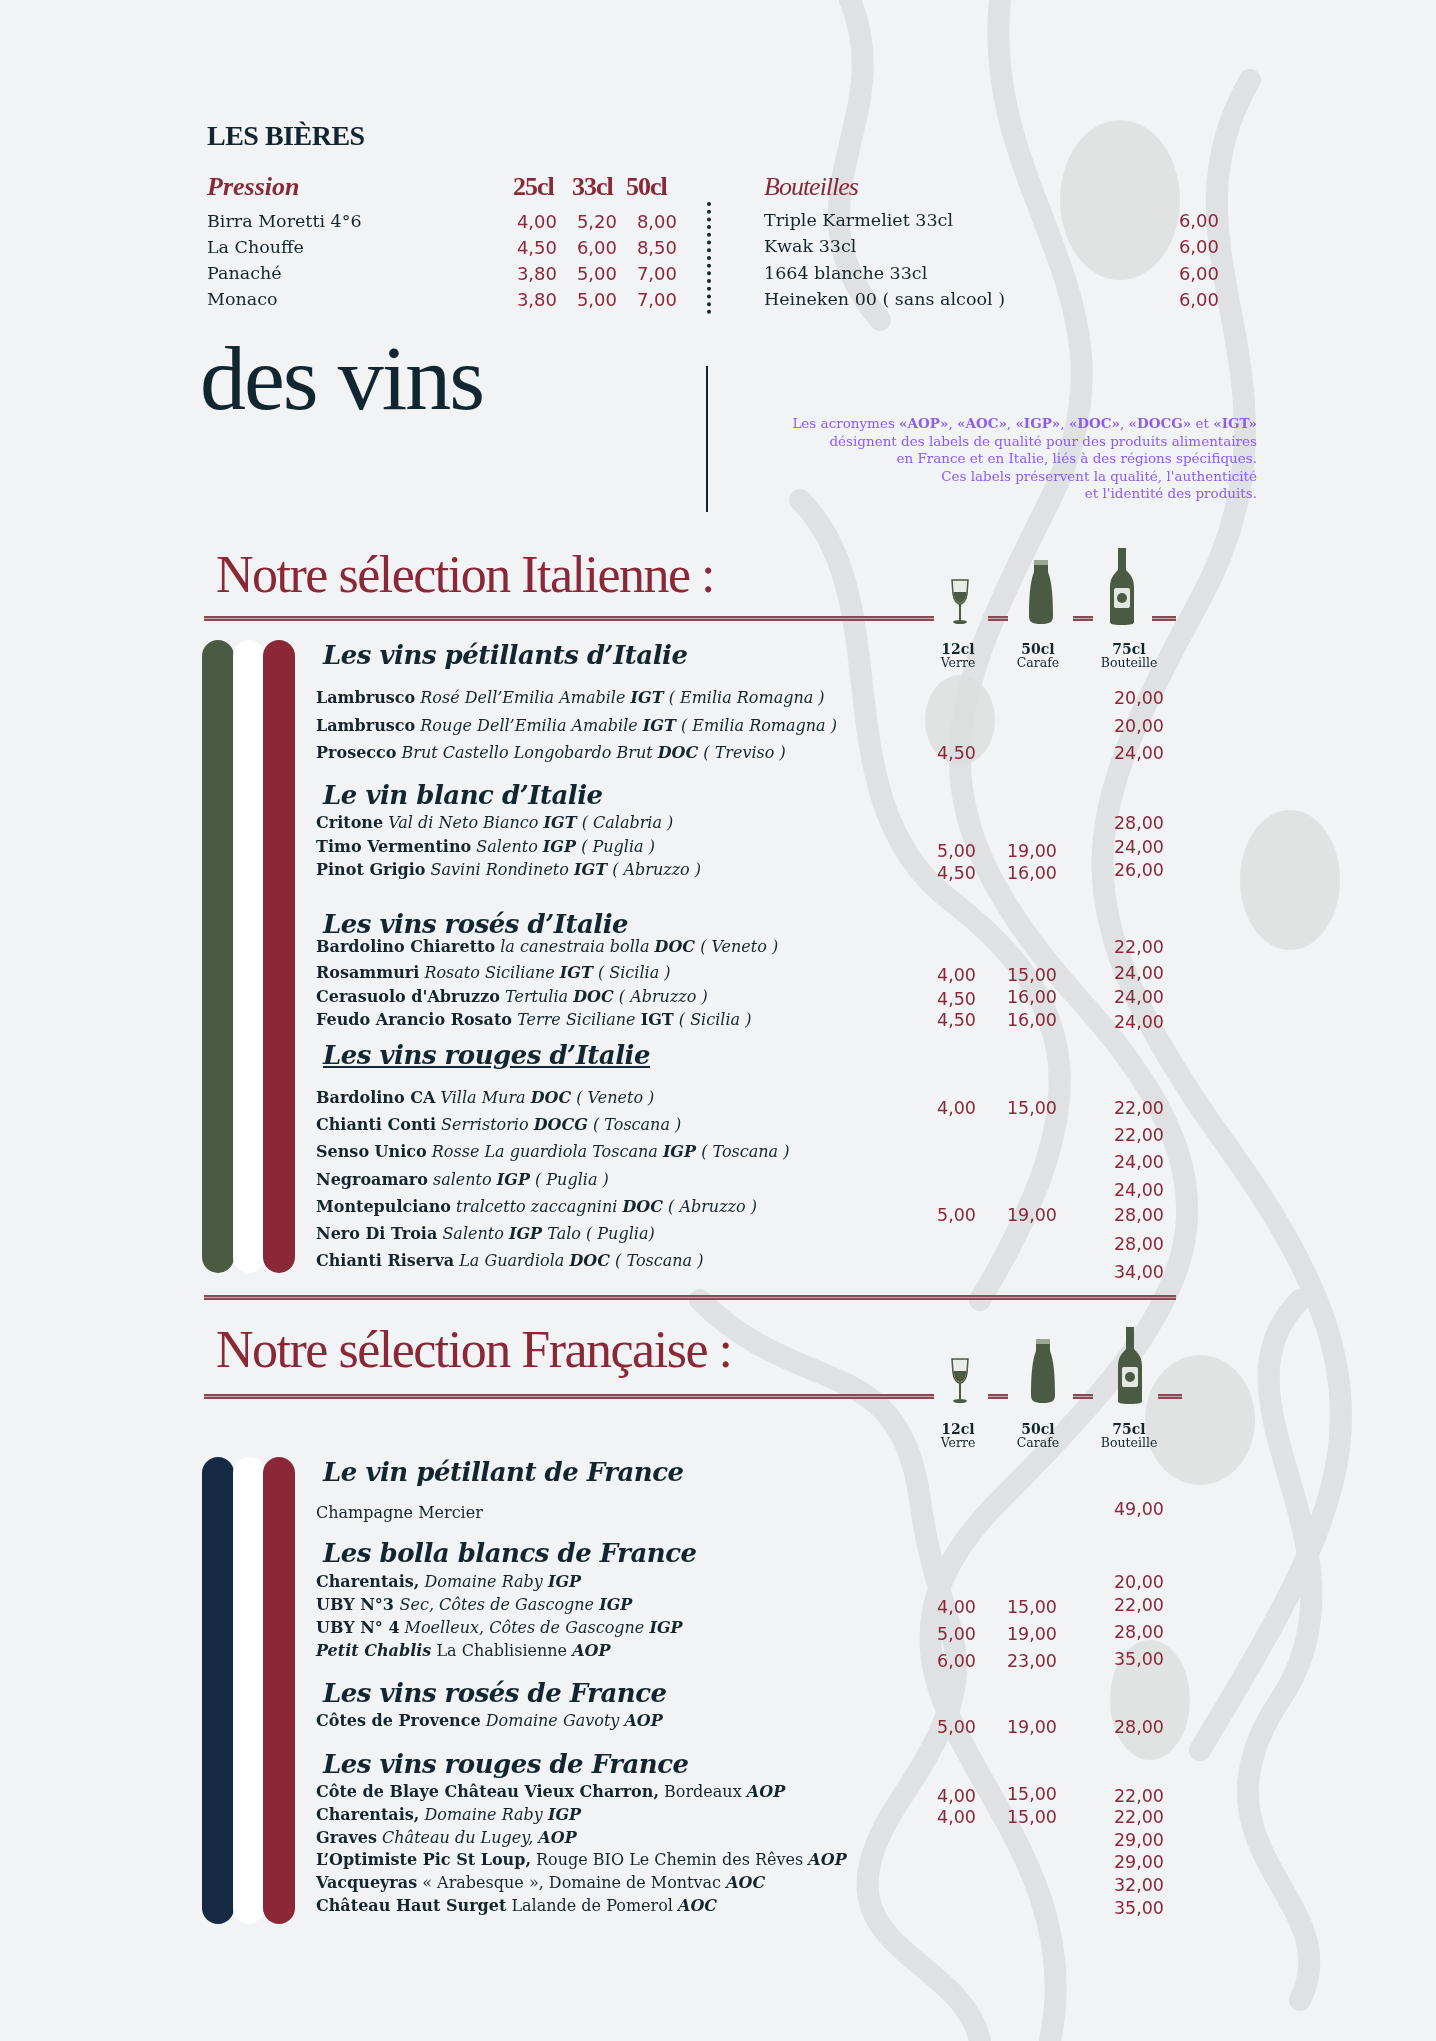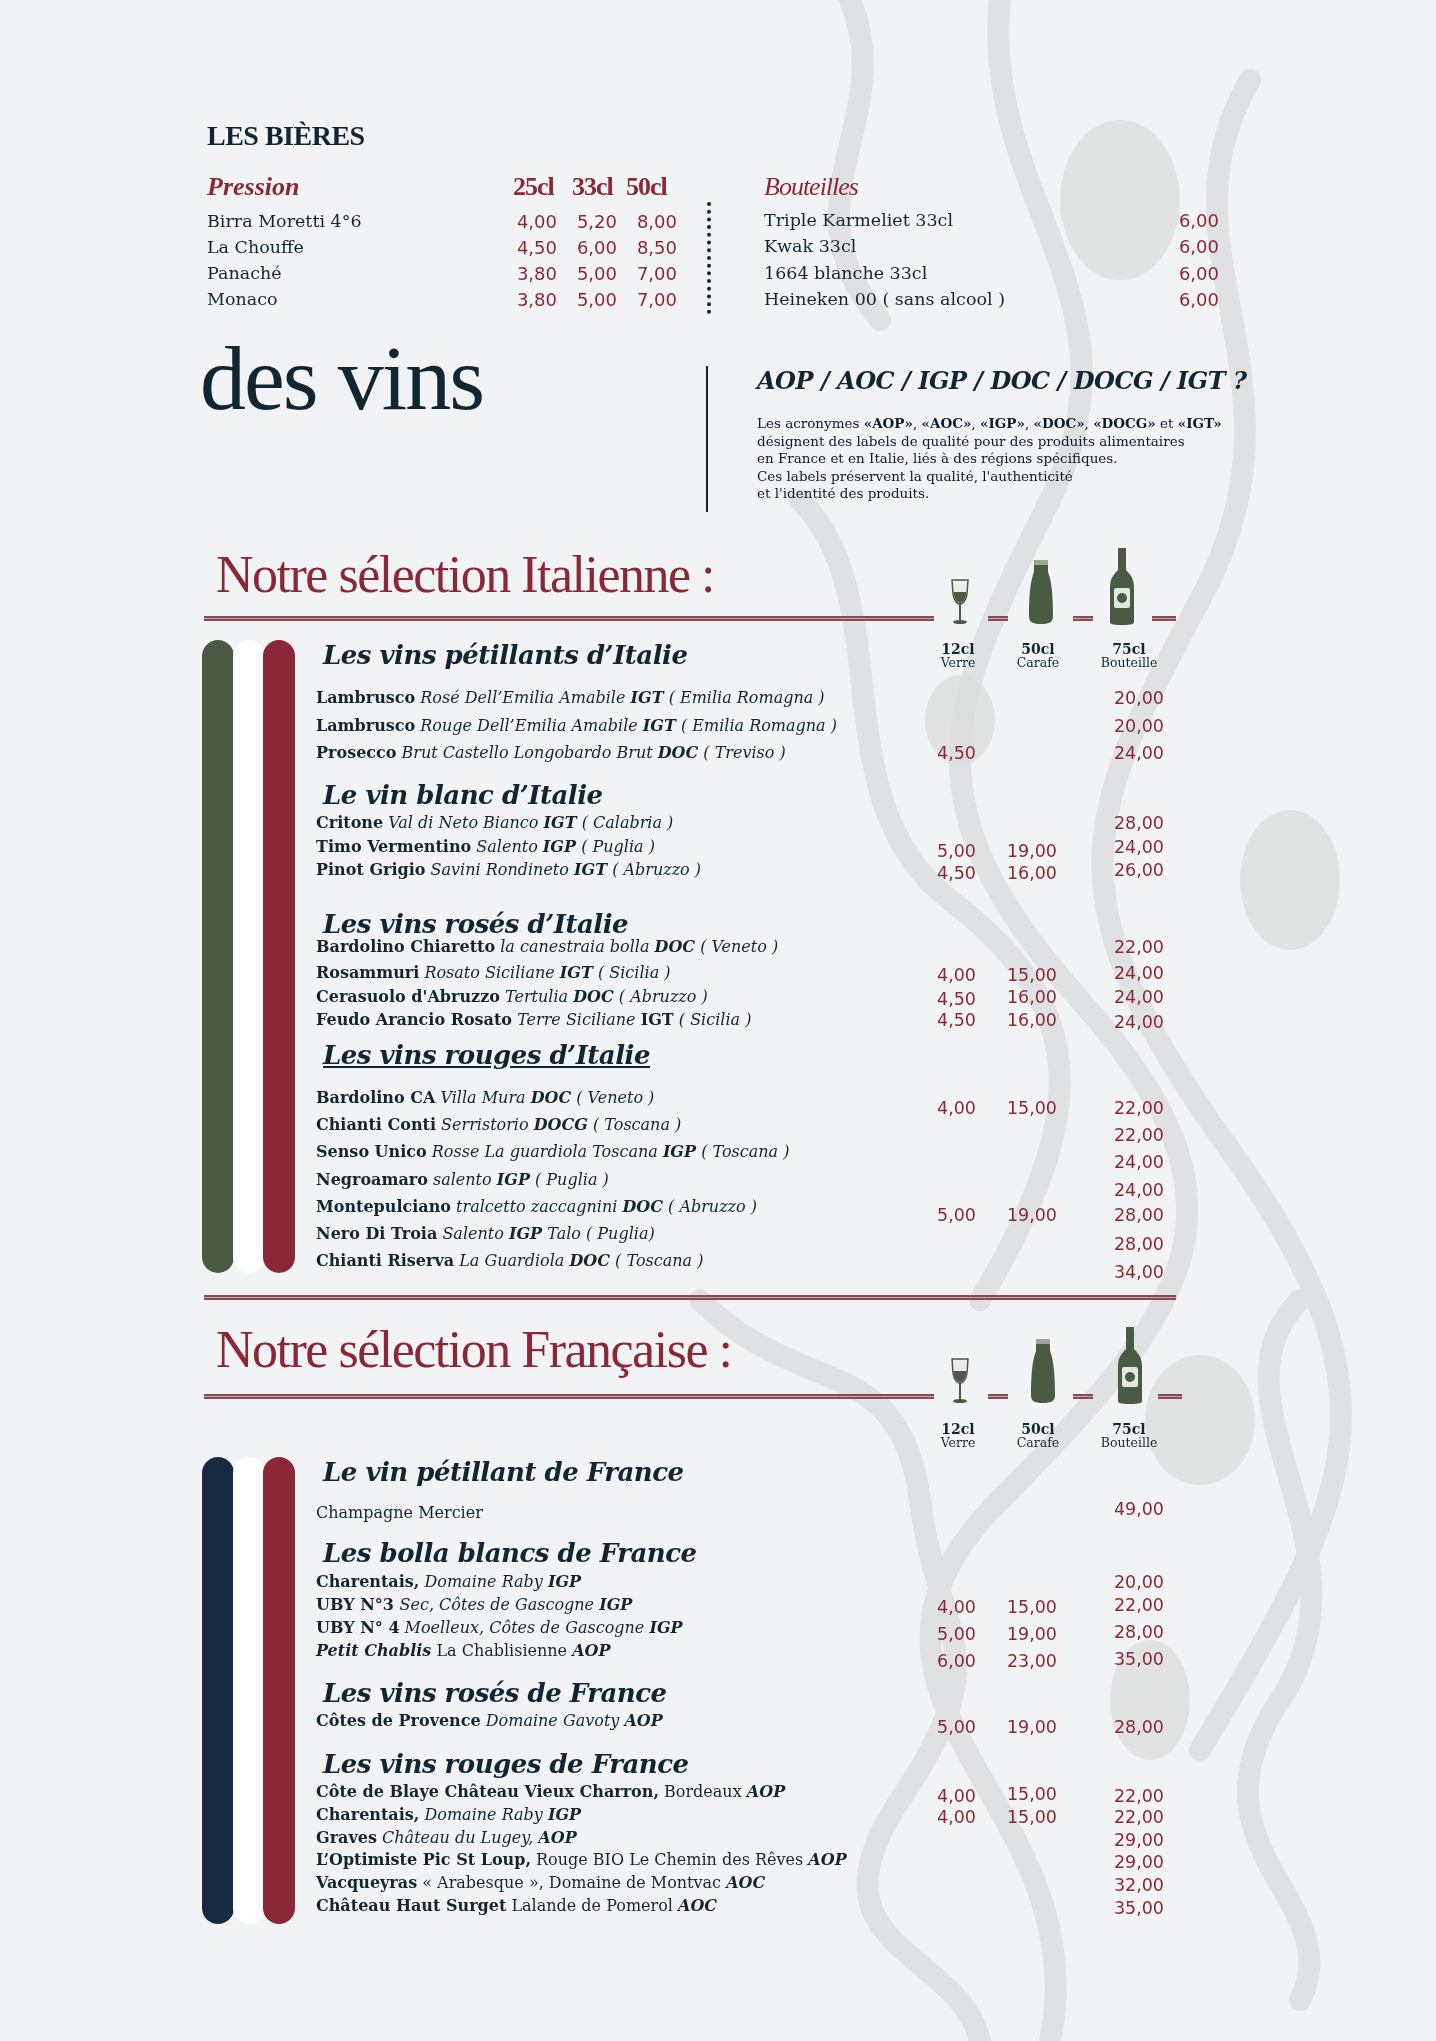--- a/index.html
+++ b/index.html
@@ -25,21 +25,21 @@
   .dots { left: 707px; top: 202px; width: 4px; height: 112px; border-left: 4px dotted #14262d; }
   .bouteilles-label { left: 764px; top: 172px; font-family: "Liberation Serif", serif; font-style: italic; font-size: 26px; color: #8a2838; letter-spacing: -1px; }
   .bt-row { left: 764px; width: 455px; height: 26px; display: flex; font-family: "DejaVu Serif", serif; font-size: 17.5px; }
   .bt-row .name { flex: 1; }
   .bt-row .p { color: #8a2838; font-family: "DejaVu Sans", sans-serif; font-size: 18px; }
 
   
   .main-title { left: 200px; top: 330px; font-family: "Liberation Serif", serif; font-size: 92px; line-height: 96px; color: #112630; letter-spacing: -2px; }
   .vrule { left: 706px; top: 366px; width: 2px; height: 146px; background: #112630; }
   .aop-title { left: 757px; top: 366px; font-family: "DejaVu Serif", serif; font-weight: bold; font-style: italic; font-size: 24px; color: #112630; letter-spacing: -0.5px; }
-  .aop-text { left: 757px; top: 415px; width: 500px; font-family: "DejaVu Serif", serif; font-size: 13.5px; line-height: 17.5px; color: #0f172a; }
+  .aop-text { left: 757px; top: 415px; width: 500px; font-family: "DejaVu Serif", serif; font-size: 13.5px; line-height: 17.5px; color: #8b5cf6; text-align: right; }
   .aop-text b { font-weight: bold; }
 
   
   .sel-title { left: 216px; font-family: "Liberation Serif", serif; font-size: 52px; color: #8a2838; letter-spacing: -1.5px; }
   .double-rule { left: 204px; height: 5px; border-top: 2px solid #8a4a55; border-bottom: 2px solid #8a4a55; background: #c9a8ac; }
   .dash { height: 5px; width: 20px; border-top: 2px solid #8a4a55; border-bottom: 2px solid #8a4a55; background: #c9a8ac; }
   .vol-head { width: 80px; text-align: center; font-family: "DejaVu Serif", serif; font-size: 12.5px; line-height: 14px; color: #14262d; }
   .vol-head b { display: block; font-weight: bold; font-size: 14px; }
 
   
@@ -124,21 +124,20 @@
   </div>
   <div class="abs bt-row" style="top:289px;">
     <span class="name">Heineken 00 ( sans alcool )</span>
     <span class="p">6,00</span>
   </div>
 
   <div class="abs main-title">
     <div>des vins</div>
   </div>
   <div class="abs vrule"></div>
-  <div class="abs aop-title">AOP / AOC / IGP / DOC / DOCG / IGT ?</div>
   <div class="abs aop-text">
     <div><span>Les acronymes </span><b>«AOP»</b><span>, </span><b>«AOC»</b><span>, </span><b>«IGP»</b><span>, </span><b>«DOC»</b><span>, </span><b>«DOCG»</b><span> et </span><b>«IGT»</b></div>
     <div>désignent des labels de qualité pour des produits alimentaires</div>
     <div>en France et en Italie, liés à des régions spécifiques.</div>
     <div>Ces labels préservent la qualité, l'authenticité</div>
     <div>et l'identité des produits.</div>
   </div>
 
   <div class="abs sel-title" style="top:545px;">Notre sélection Italienne :</div>
   <div class="abs double-rule" style="top:616px; width:730px;"></div>

